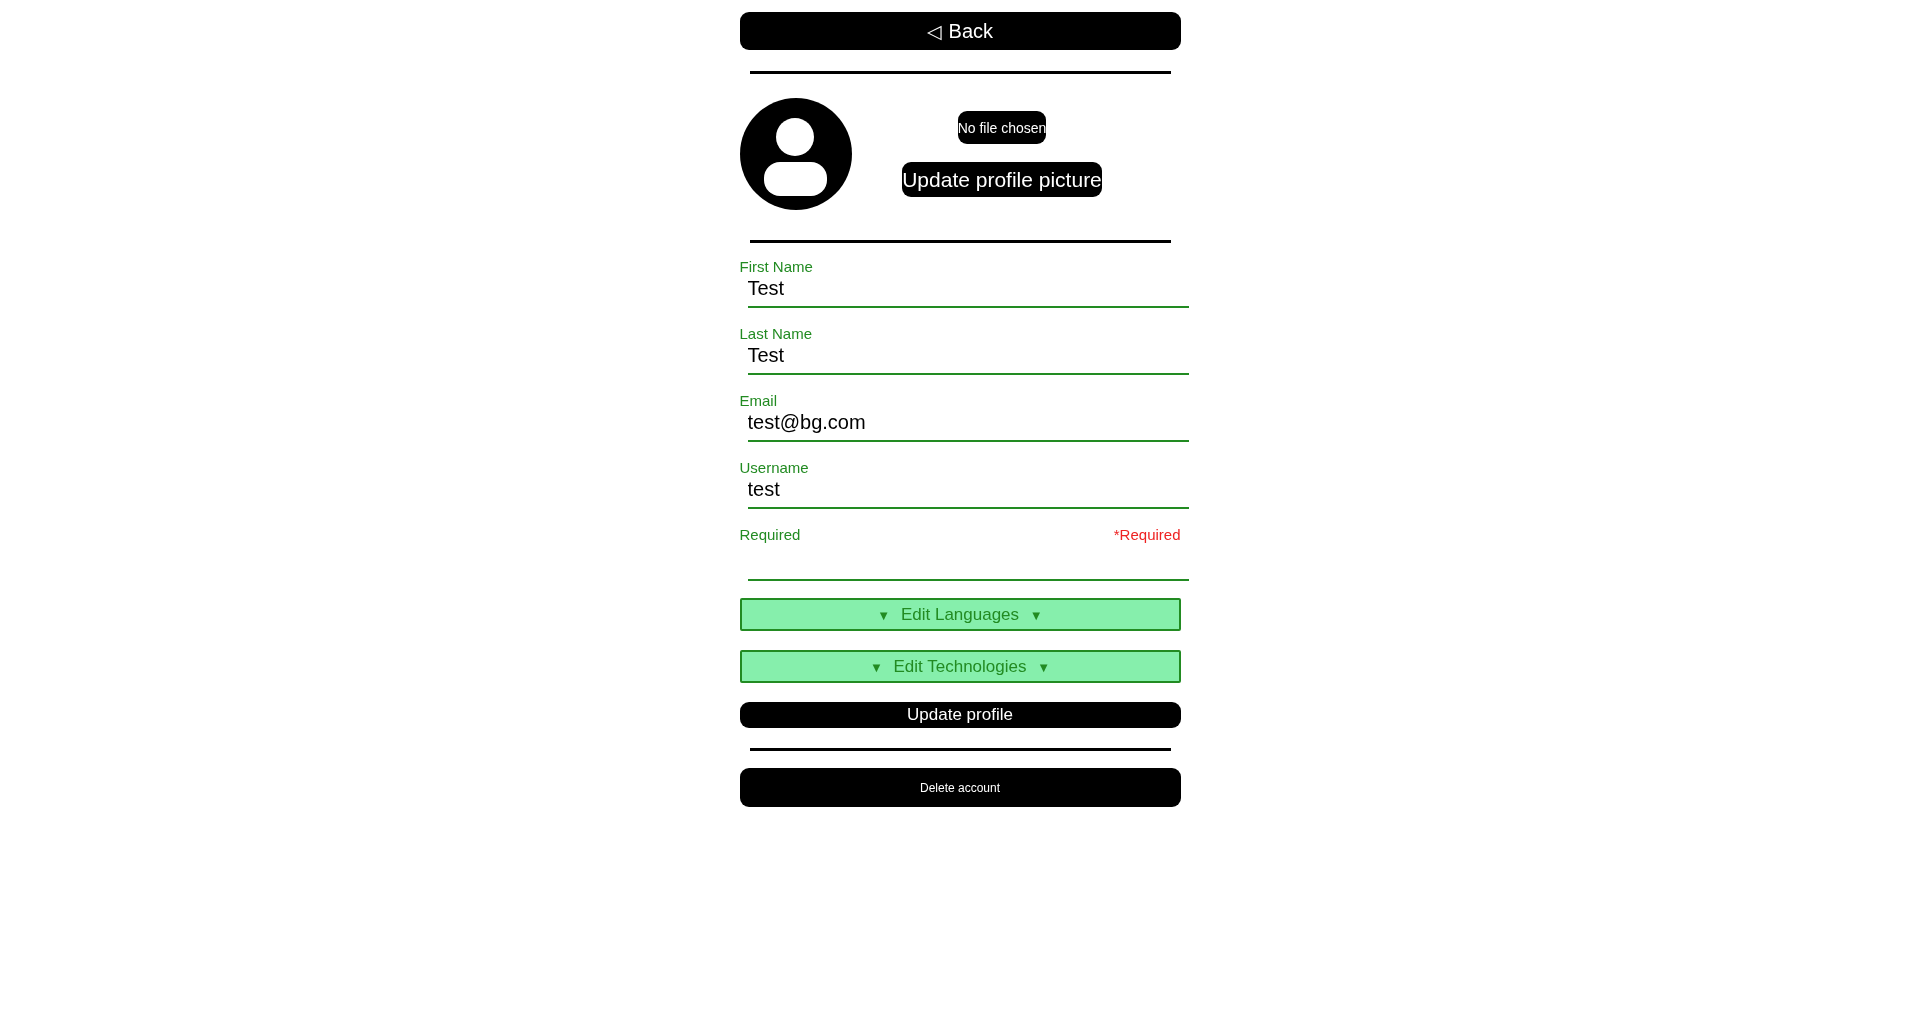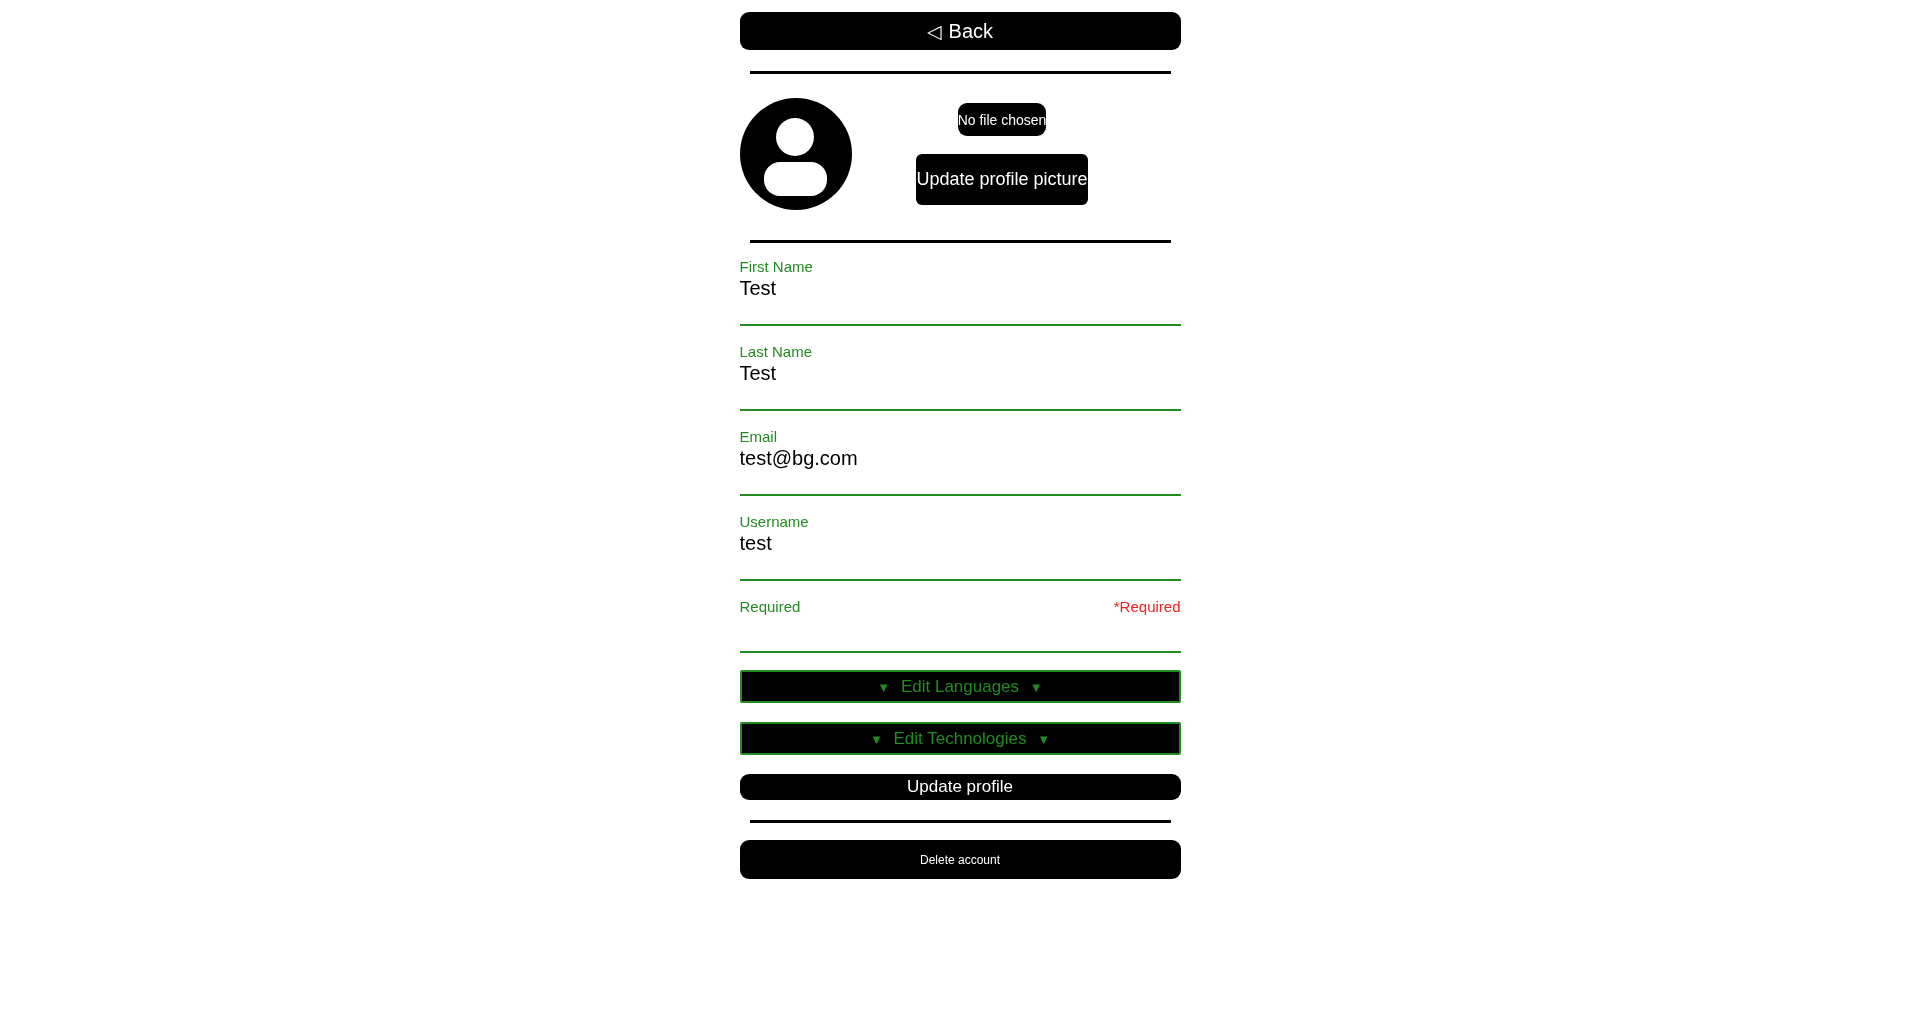--- a/index.html
+++ b/index.html
@@ -50,23 +50,22 @@
     display: flex;
     flex-direction: column;
     gap: 18px;
     align-items: center;
   }
   .file-bar {
     height: 33px;
     font-size: 14px;
   }
   .update-pic {
-    height: 51px;
-    font-size: 18px;
-    border-radius: 6px;
+    height: 35px;
+    font-size: 21px;
   }
   
   .field { margin-bottom: 17px; }
   .field-label {
     color: #228B22;
     font-size: 15px;
     line-height: 17px;
     display: block;
   }
   .field-label-row {
@@ -81,30 +80,31 @@
   }
   .field-input {
     display: block;
     width: 100%;
     border: none;
     border-bottom: 2px solid #228B22;
     outline: none;
     font-family: "Liberation Sans", sans-serif;
     font-size: 20px;
     color: #000000;
-    padding: 2px 0 24px 0;
+    padding: 2px 0 6px 0;
     background: transparent;
+    margin-left: 8px;
   }
   .field-input.password { height: 38px; }
   
   .btn-outline {
     display: block;
     width: 100%;
     height: 33px;
-    background: #000000;
+    background: #86efac;
     border: 2px solid #228B22;
     border-radius: 2px;
     color: #228B22;
     font-family: "Liberation Sans", sans-serif;
     font-size: 17px;
     cursor: pointer;
     margin-bottom: 19px;
   }
   .btn-outline .tri { font-size: 13px; }
   .btn-outline .lbl { margin: 0 6px; }

